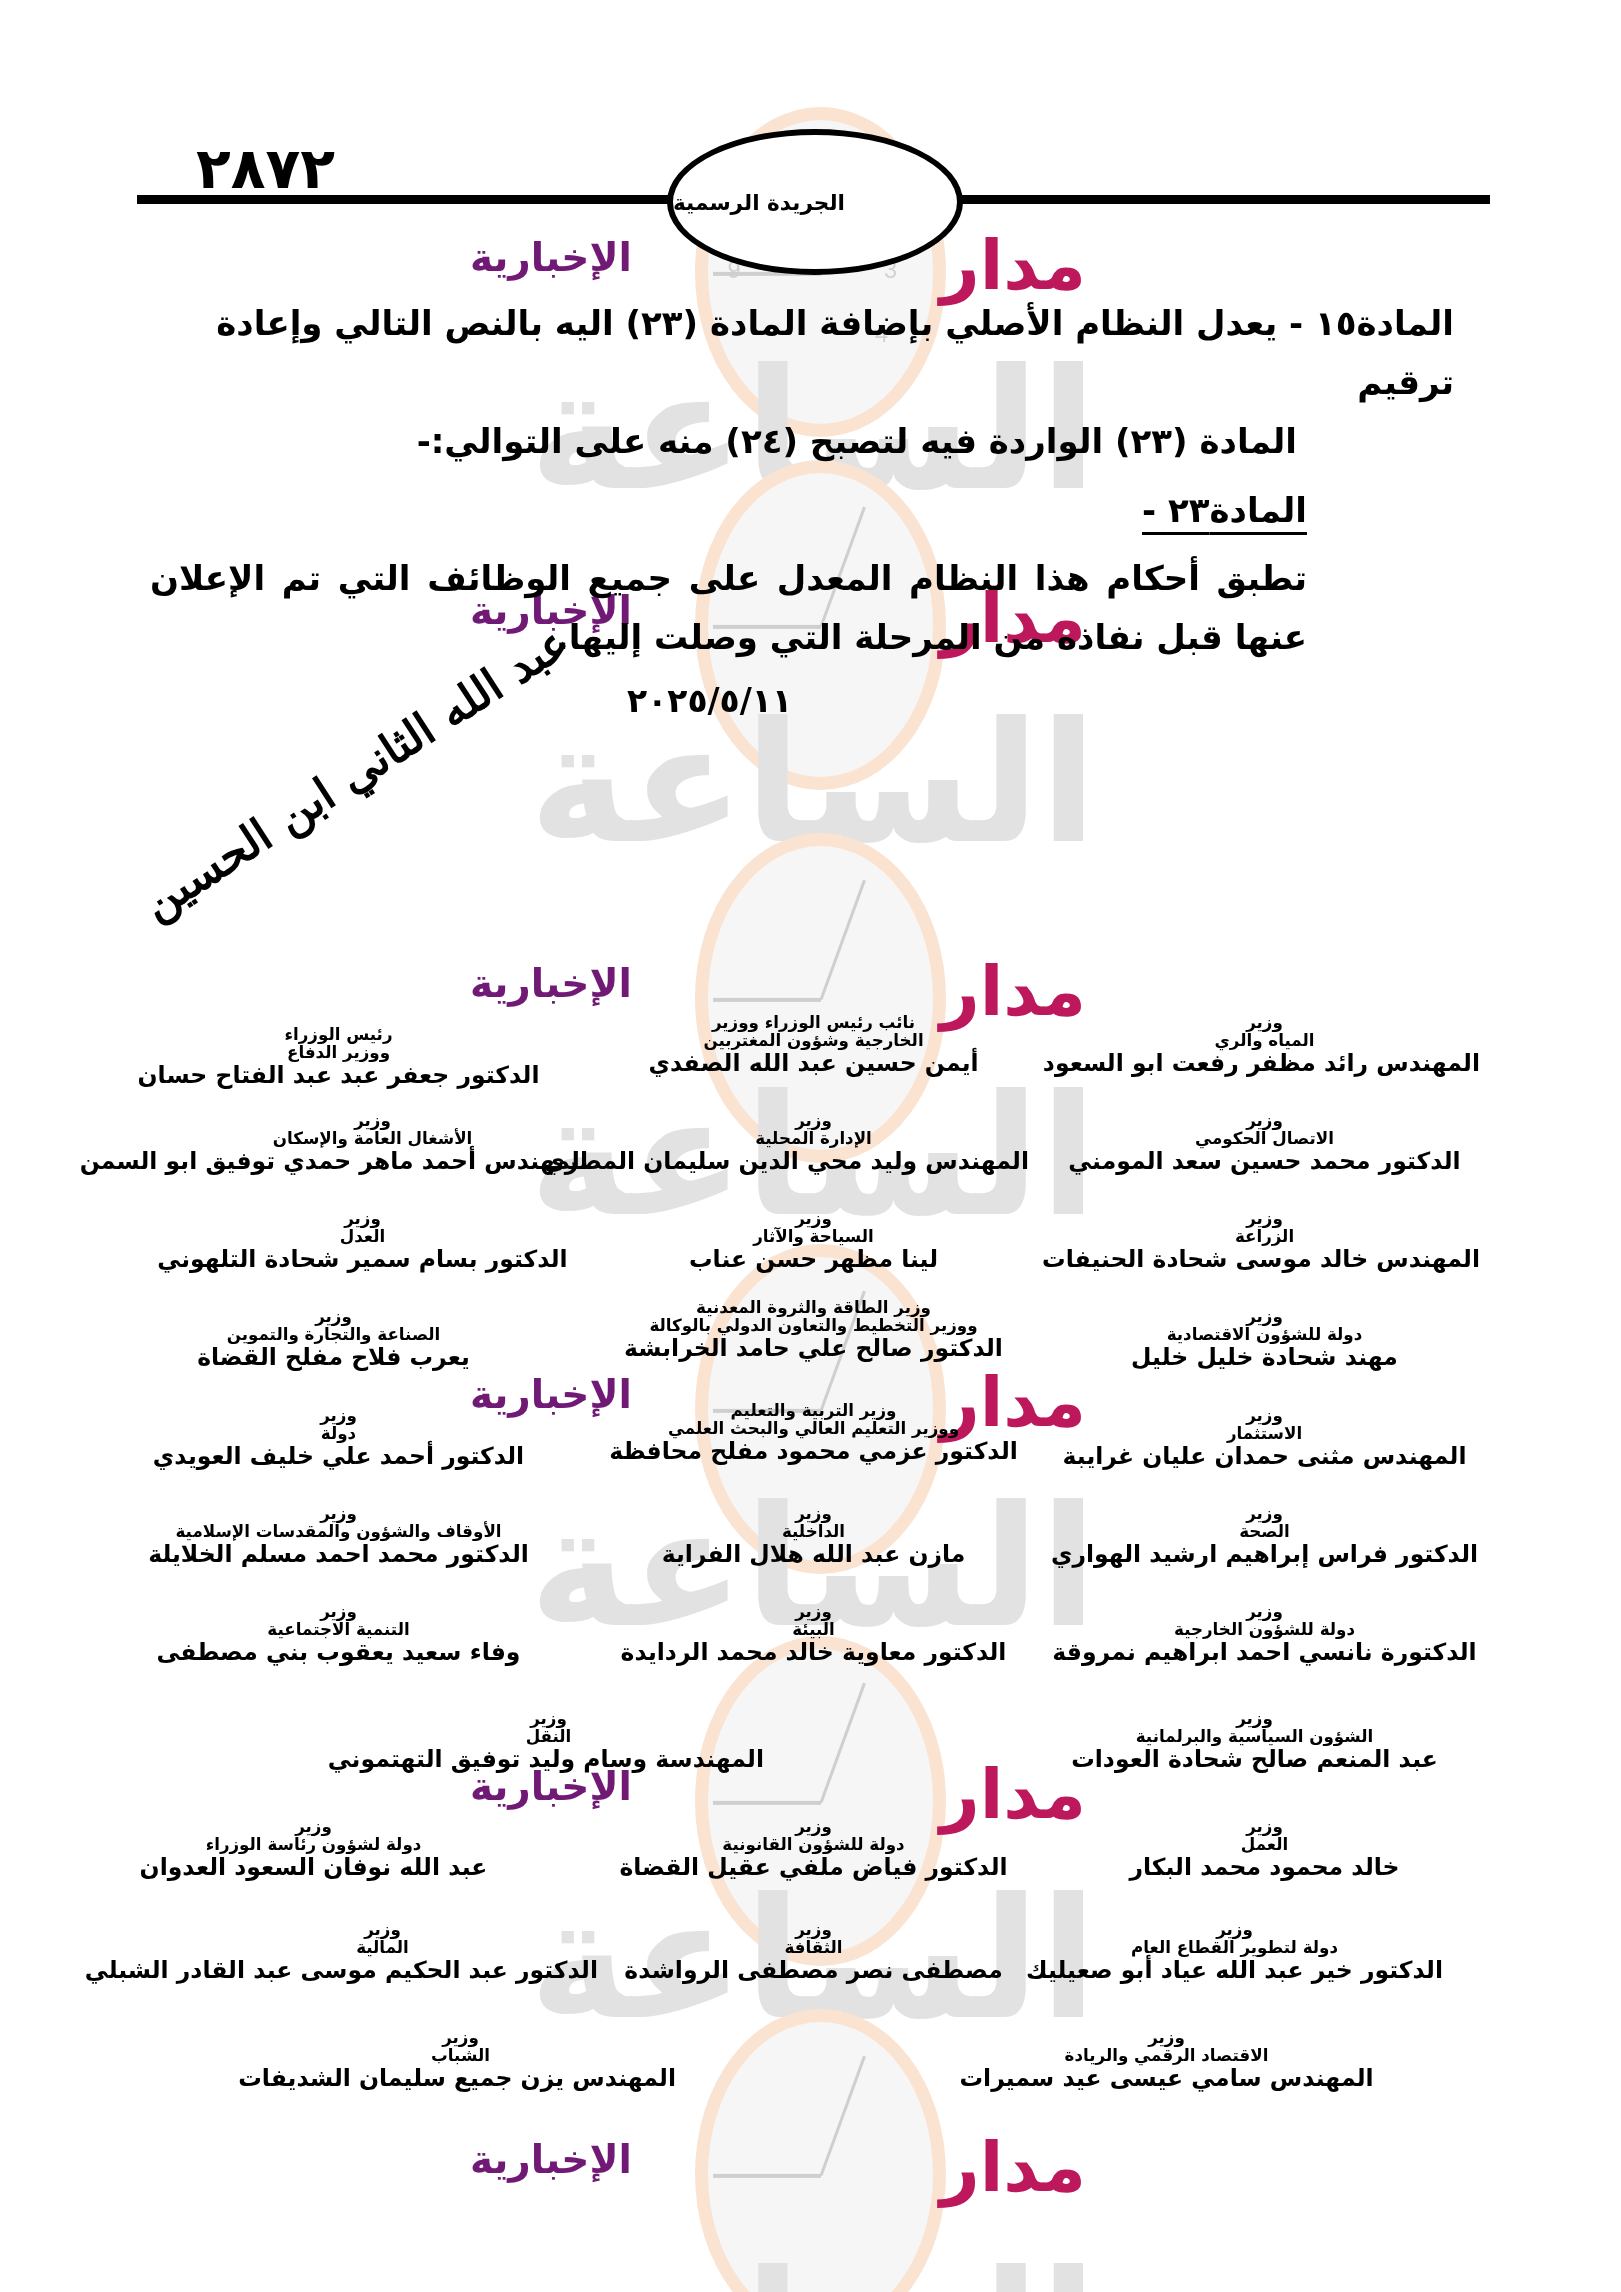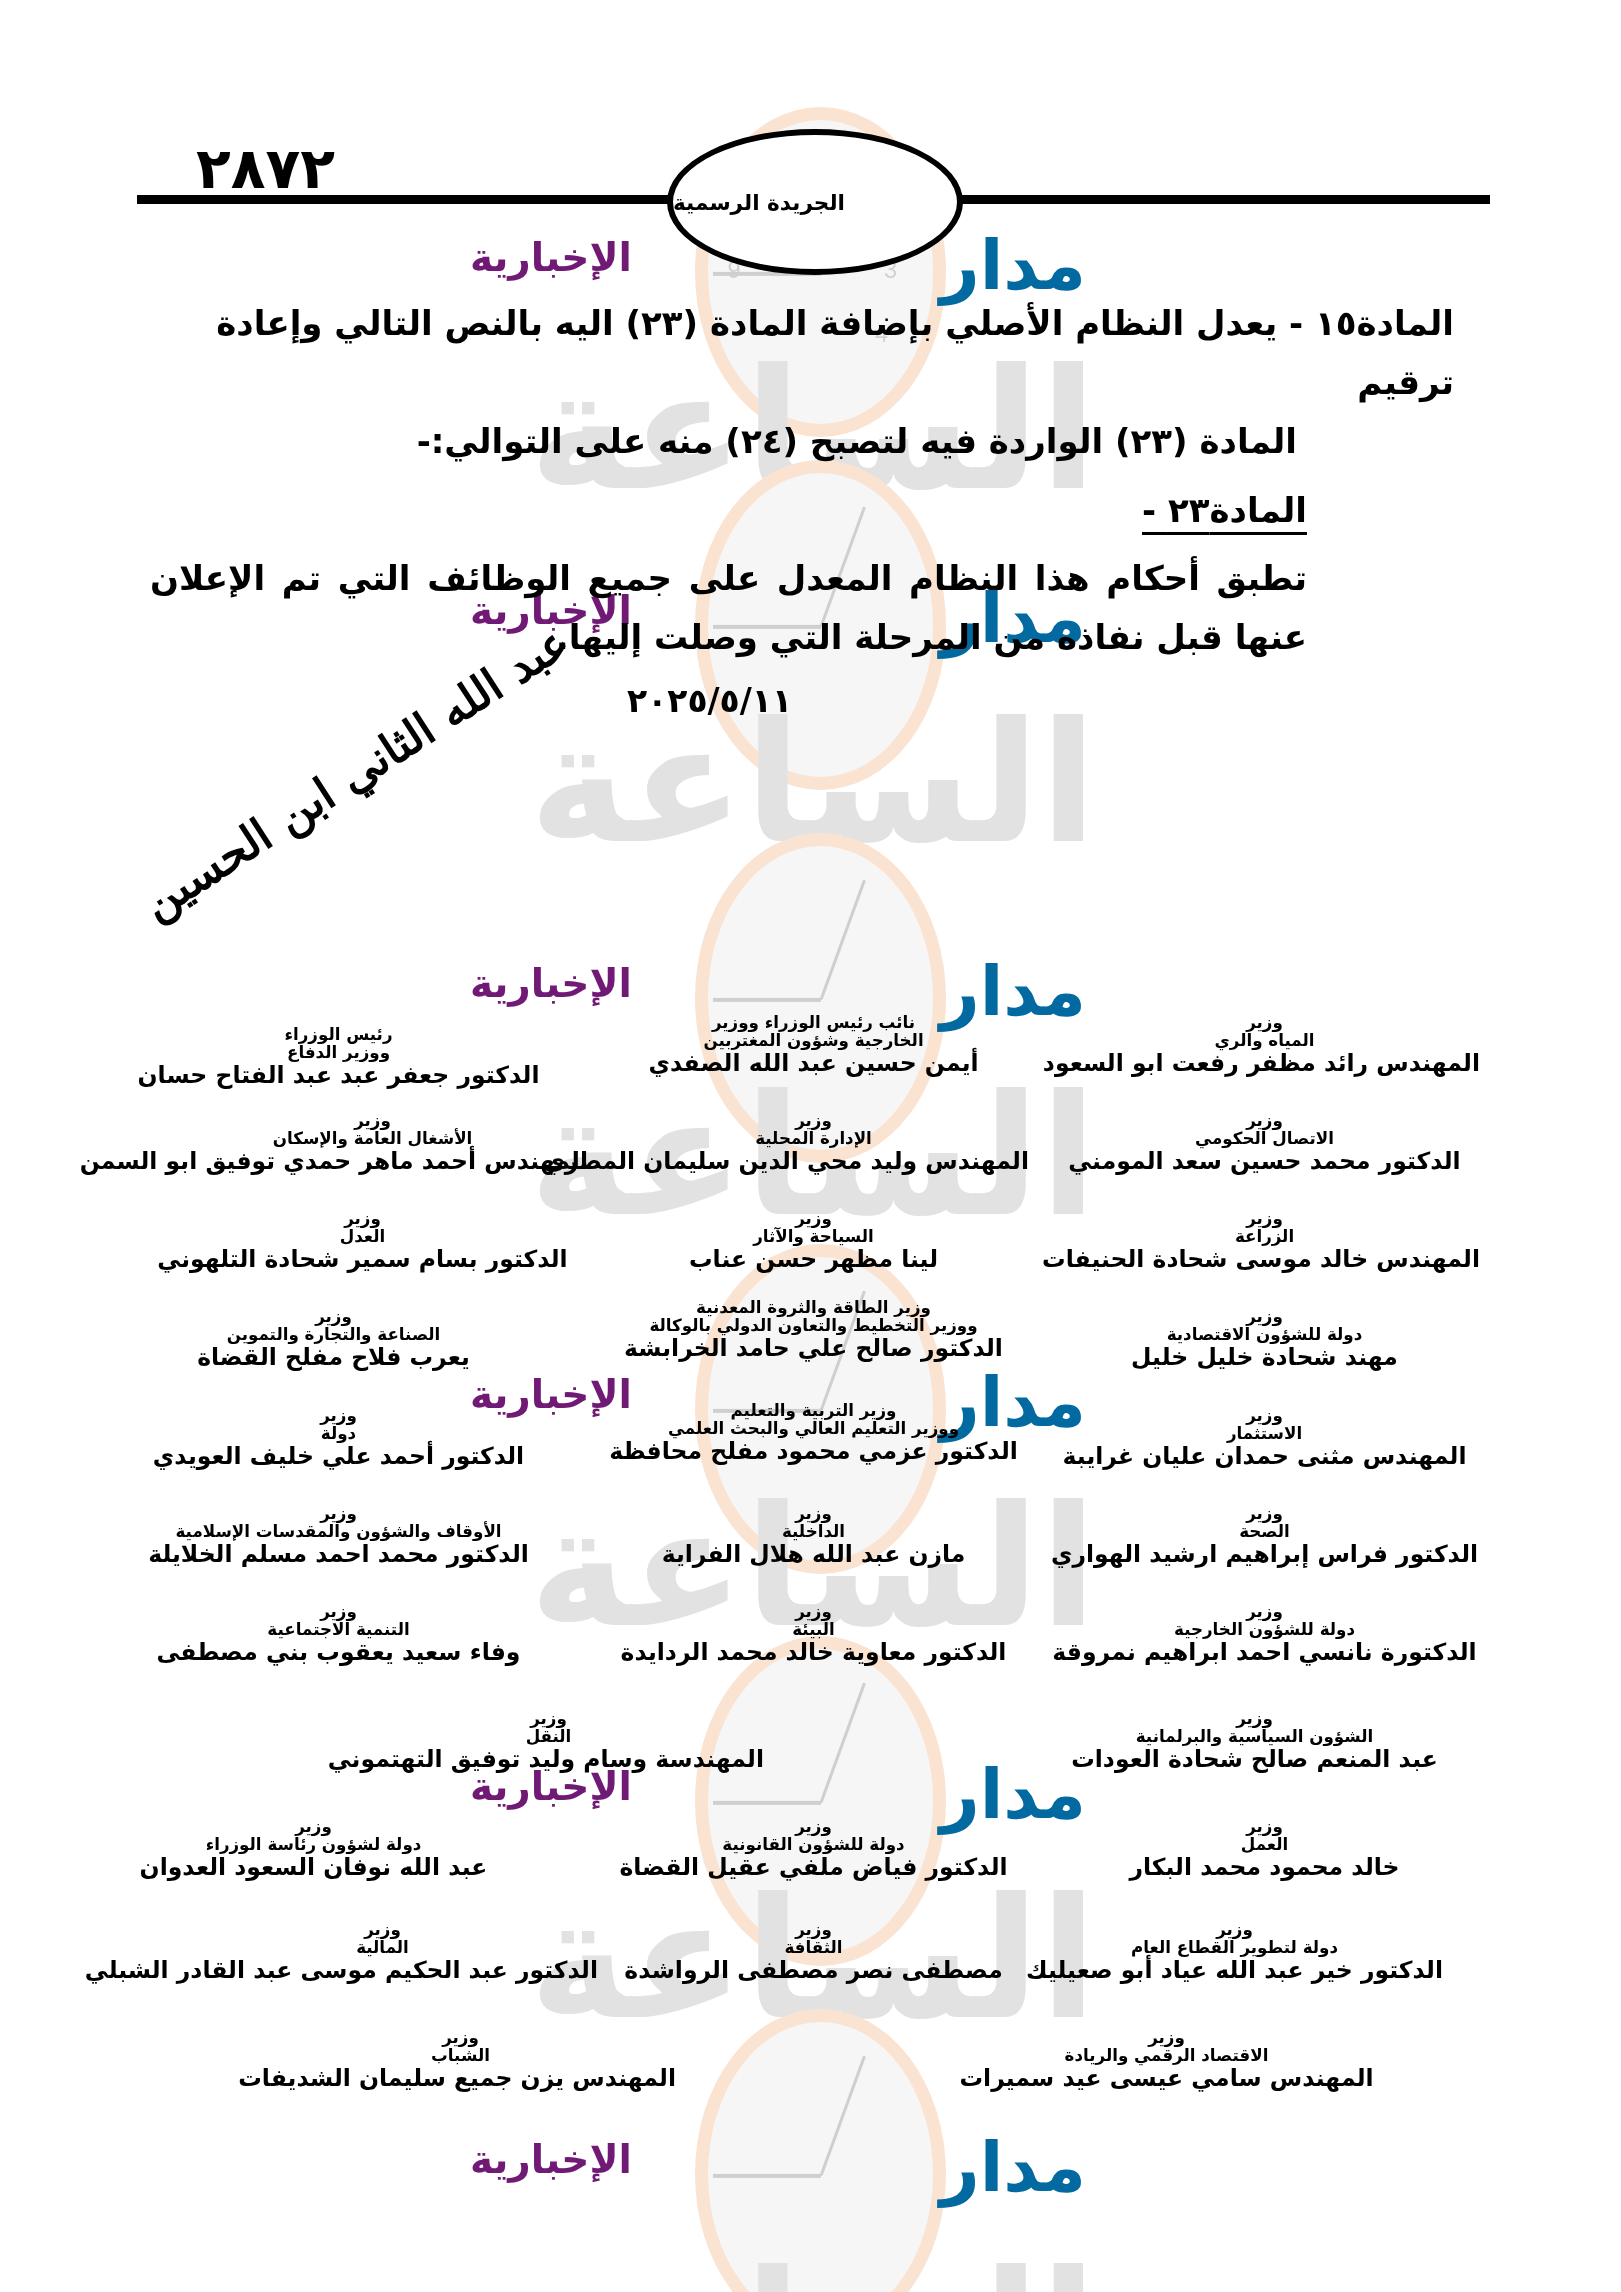--- a/index.html
+++ b/index.html
@@ -9,21 +9,21 @@
     }
     
     .wm { position: absolute; left: 470px; width: 706px; height: 706px; pointer-events: none; z-index: 0; }
     .wm .clock {
       position: absolute; left: 225px; top: 29px; width: 225px; height: 304px;
       border-radius: 50%; border: 13.7px solid #fbe3d2; background: #f6f6f6;
     }
     .wm .clock .num { position: absolute; font-family: "Liberation Sans", sans-serif; font-size: 23.5px; color: #d2d2d2; }
     .wm .clock .hand1 { position: absolute; left: 50%; top: 50%; width: 108px; height: 3.9px; background: #cfcfcf; transform-origin: 0 50%; transform: rotate(180deg); }
     .wm .clock .hand2 { position: absolute; left: 50%; top: 50%; width: 127px; height: 2.9px; background: #cfcfcf; transform-origin: 0 50%; transform: rotate(-70deg); }
-    .wm .brand1 { position: absolute; left: 470px; top: 147px; font-family: "DejaVu Sans", sans-serif; font-weight: bold; font-size: 69px; color: #0369a1; }
+    .wm .brand1 { position: absolute; left: 470px; top: 147px; font-family: "DejaVu Sans", sans-serif; font-weight: bold; font-size: 69px; color: #be185d; }
     .wm .brand2 { position: absolute; left: 0px; top: 157px; font-family: "DejaVu Sans", sans-serif; font-weight: bold; font-size: 39px; color: #701a75; }
     .wm .brand3 { position: absolute; left: 59px; top: 255px; font-family: "DejaVu Sans", sans-serif; font-weight: bold; font-size: 167px; color: #e2e2e2; letter-spacing: -3.9px; }
 
     
     .page-number {
       position: absolute; left: 196px; top: 127px; direction: ltr;
       font-family: "DejaVu Sans", sans-serif; font-weight: bold; font-size: 57px; z-index: 2; letter-spacing: 2px; margin-top: 8px;
     }
     .header-rule { position: absolute; left: 137px; top: 195px; width: 1353px; height: 8.8px; background: #000; z-index: 2; }
     .header-oval {

